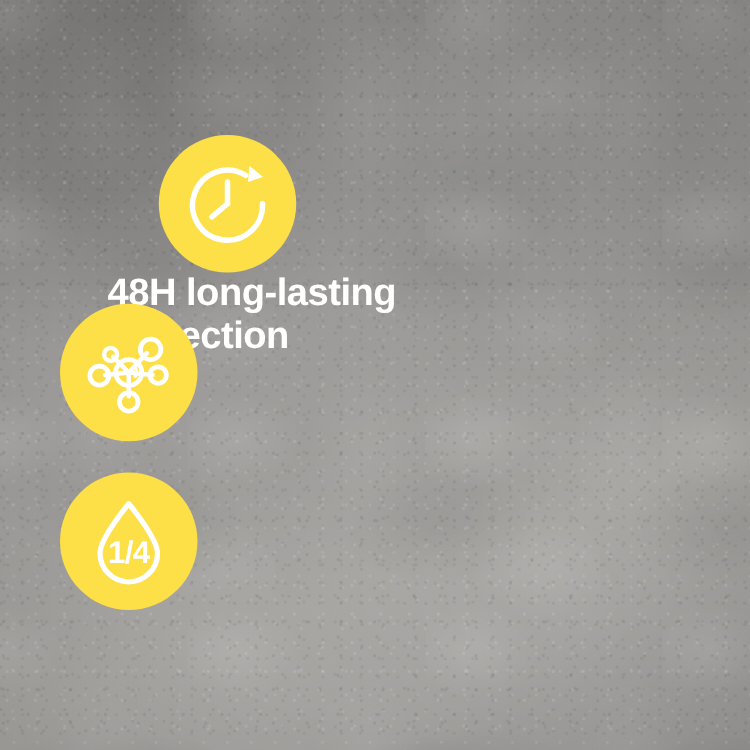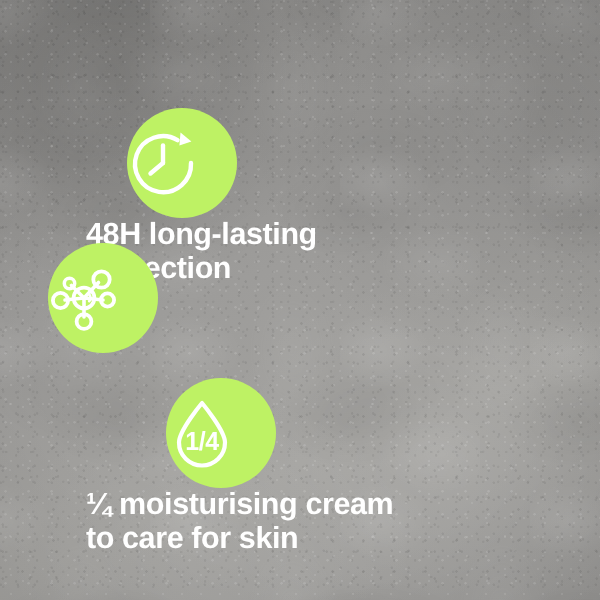--- a/index.html
+++ b/index.html
@@ -94,23 +94,24 @@
     flex-direction: column;
   }
   .feature-row.row-0 { top: 108px; }
   .feature-row.row-1 { top: 243px; }
   .feature-row.row-2 { top: 378px; }
 
   .icon-badge {
     width: 110px;
     height: 110px;
     border-radius: 50%;
-    background: #bef264;
+    background: #fde047;
     display: flex;
     align-items: center;
+    justify-content: center;
     flex: 0 0 auto;
   }
   .icon-badge svg {
     display: block;
   }
 
   .feature-text {
     margin-left: 38px;
     color: #ffffff;
     font-size: 30.5px;
@@ -194,18 +195,16 @@
           <svg width="72" height="72" viewBox="0 0 72 72" aria-hidden="true">
 
             <path d="M 36 6
                      C 36 6 13 33.5 13 45.5
                      a 23 23 0 0 0 46 0
                      C 59 33.5 36 6 36 6 Z" fill="none" stroke="#ffffff" stroke-width="4.2" stroke-linejoin="round"></path>
             <text class="drop-label" x="36" y="53" text-anchor="middle">1/4</text>
           </svg>
         </span>
       </div>
-      <div class="feature-text">¼ moisturising cream
-to care for skin</div>
     </div>
 
   </div>
 </div>
 
 </body></html>

